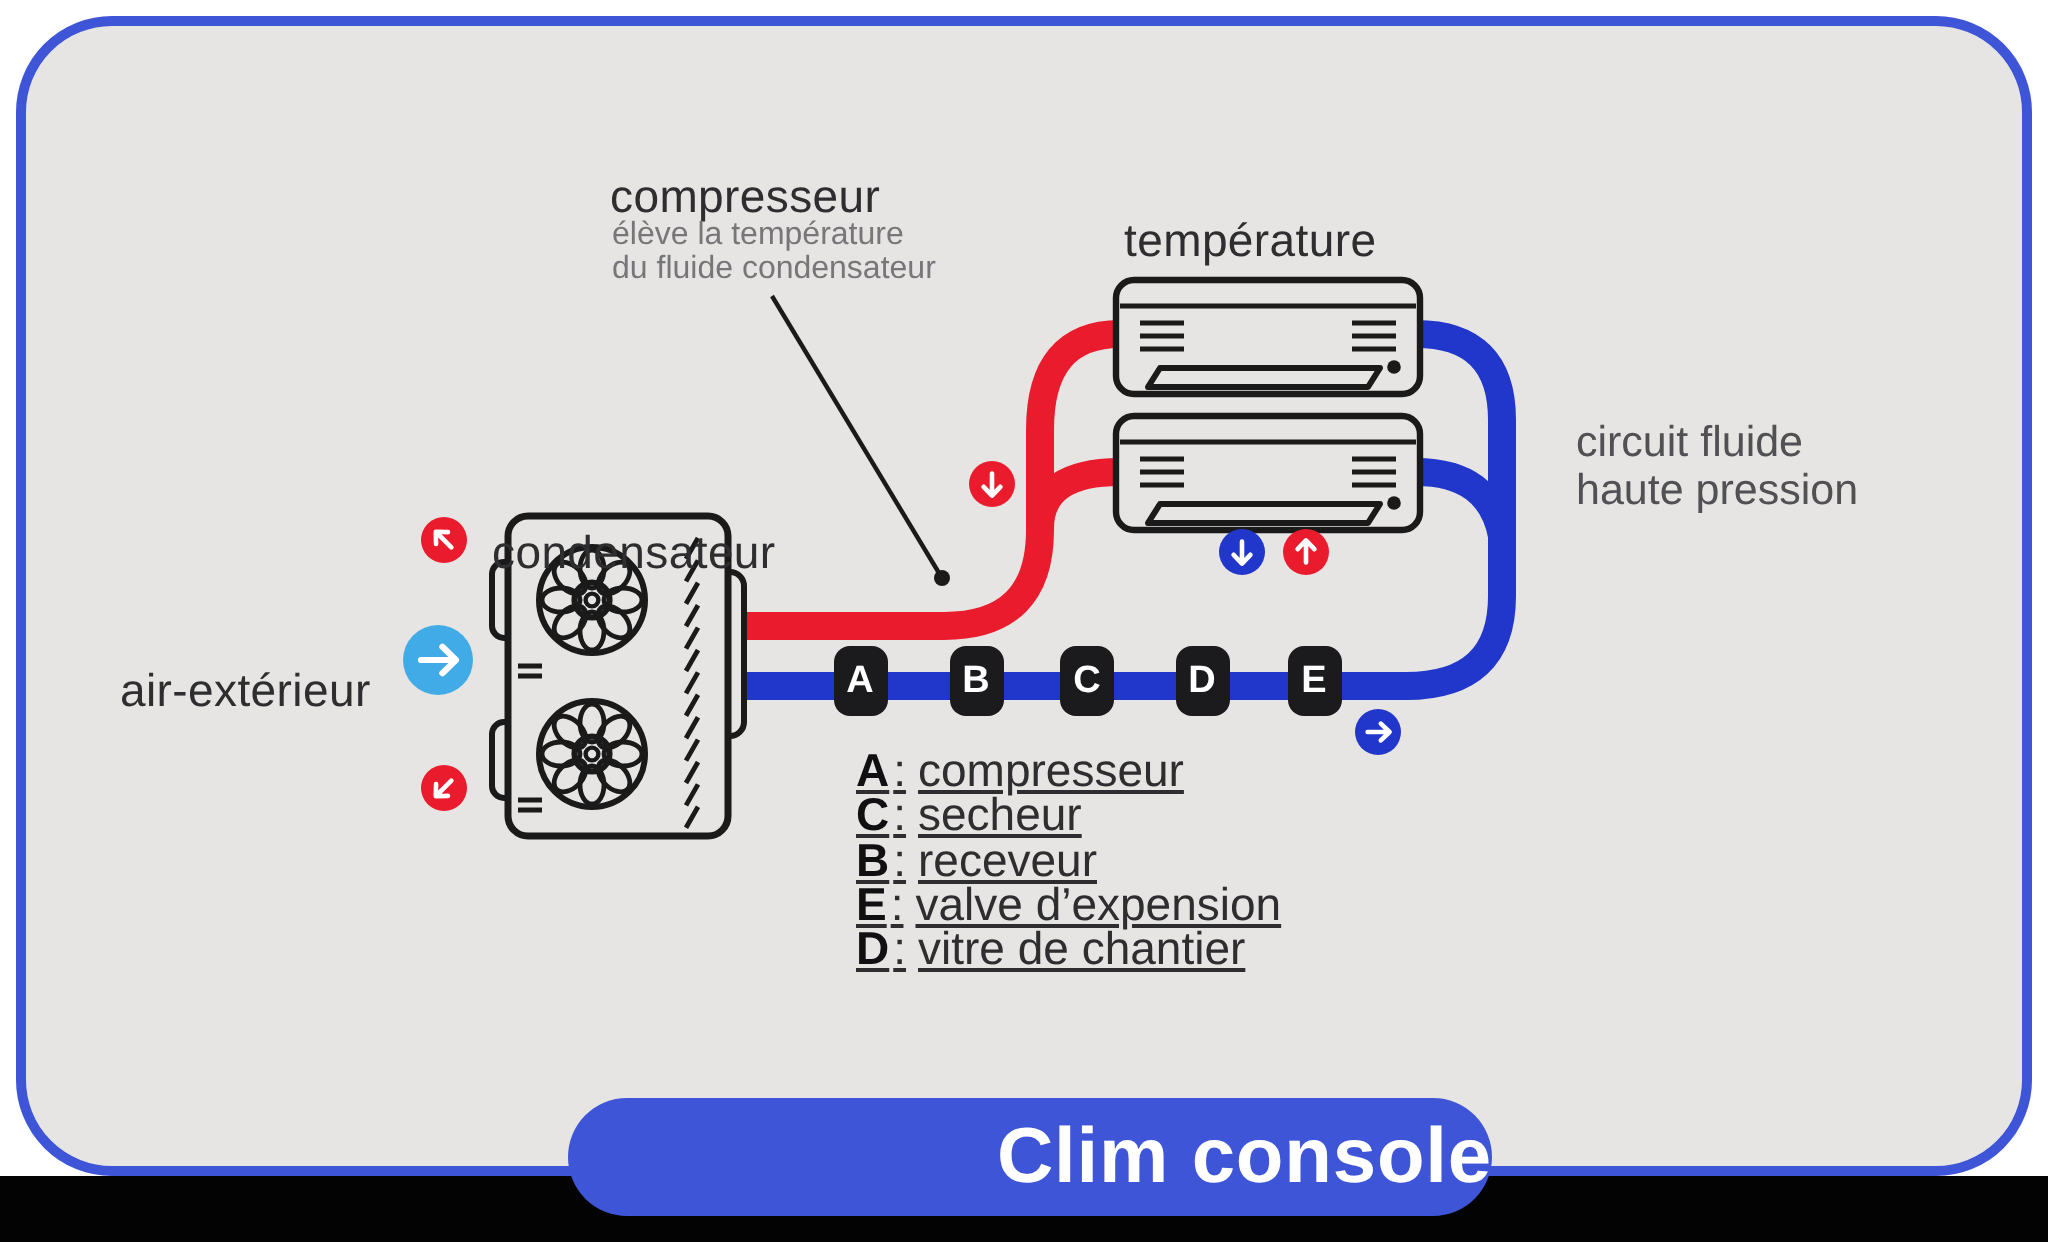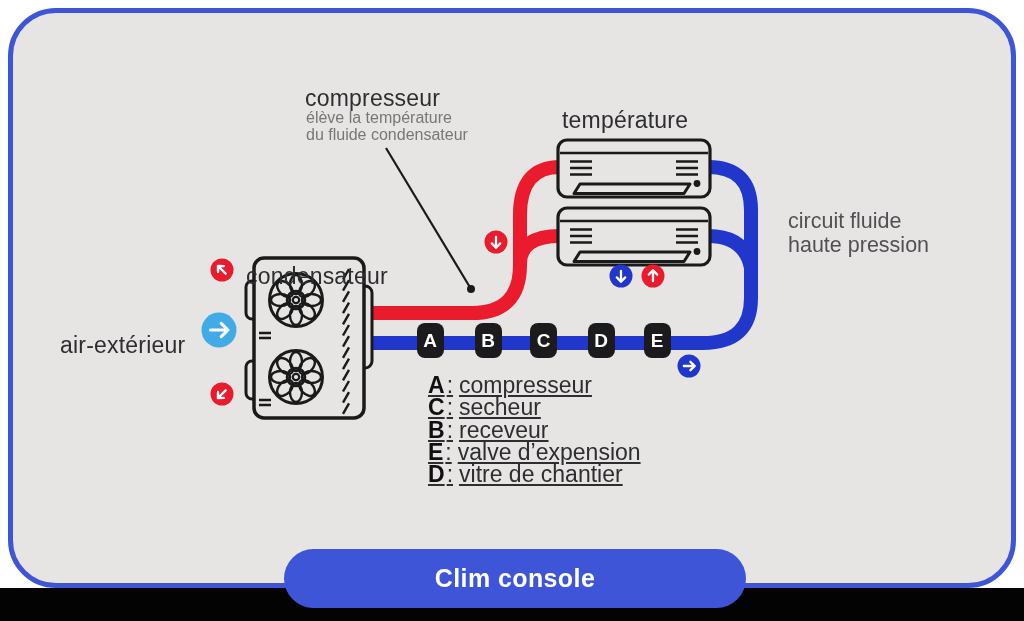--- a/index.html
+++ b/index.html
@@ -25,22 +25,22 @@
   .lk{font-weight:bold;color:#101012;margin-right:2px;}
   .ls{margin-right:6px;}
   .badge{
     position:absolute;top:323px;width:27px;height:35px;border-radius:8px;
     background:#1b1b1d;color:#ffffff;font-weight:bold;font-size:19px;
     display:flex;align-items:center;justify-content:center;z-index:3;
   }
   .pill{
     position:absolute;left:284px;top:549px;width:462px;height:59px;
     background:#3e55d7;border-radius:30px;z-index:6;
-    display:flex;align-items:center;justify-content:center;
-    color:#ffffff;font-size:25px;font-weight:bold;letter-spacing:.4px;
+    display:flex;align-items:center;justify-content:flex-end;
+    color:#ffffff;font-size:39px;font-weight:bold;letter-spacing:.4px;
   }
 </style>
 </head>
 <body>
 
 <div class="card"></div>
 
 <svg class="diagram" width="1024" height="621" viewBox="0 0 1024 621">
 
   <g fill="none" stroke="#ea1b2d" stroke-width="14">

